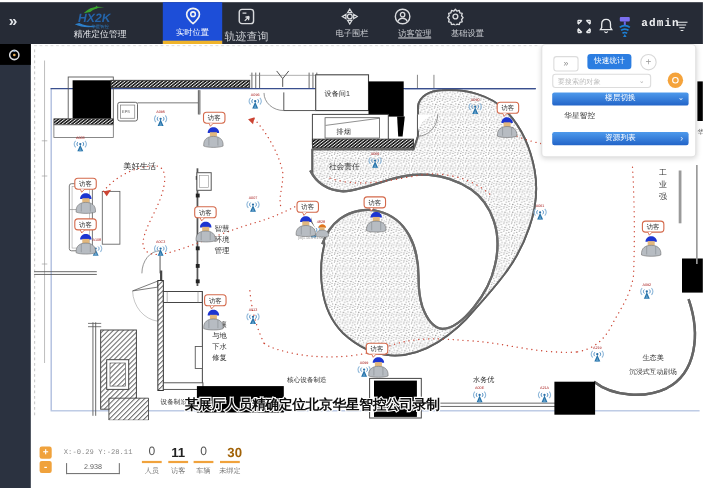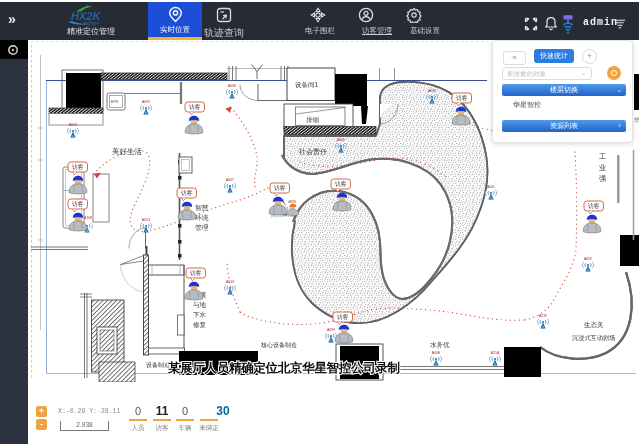--- a/index.html
+++ b/index.html
@@ -539,16 +539,16 @@
   <div class="abs" style="left:101px;top:42px;width:18px;text-align:center;font-size:6.5px;color:#777;">人员</div>
 
   <div class="abs" style="left:124px;top:22px;width:20px;text-align:center;font-size:12px;font-weight:bold;color:#222;">11</div>
   <div class="abs" style="left:125px;top:37px;width:18px;height:2px;background:#f0a23c;"></div>
   <div class="abs" style="left:125px;top:42px;width:18px;text-align:center;font-size:6.5px;color:#777;">访客</div>
 
   <div class="abs" style="left:148px;top:23px;width:18px;text-align:center;font-size:11px;color:#555;">0</div>
   <div class="abs" style="left:148px;top:37px;width:18px;height:2px;background:#f0a23c;"></div>
   <div class="abs" style="left:148px;top:42px;width:18px;text-align:center;font-size:6.5px;color:#777;">车辆</div>
 
-  <div class="abs" style="left:184px;top:22px;width:22px;text-align:center;font-size:12px;font-weight:bold;color:#0369a1;">30</div>
+  <div class="abs" style="left:170px;top:22px;width:22px;text-align:right;font-size:12px;font-weight:bold;color:#a16207;">30</div>
   <div class="abs" style="left:172px;top:37px;width:18px;height:2px;background:#f0a23c;"></div>
   <div class="abs" style="left:169px;top:42px;width:24px;text-align:center;font-size:6.5px;color:#777;">未绑定</div>
 </div>
 
 </body></html>

